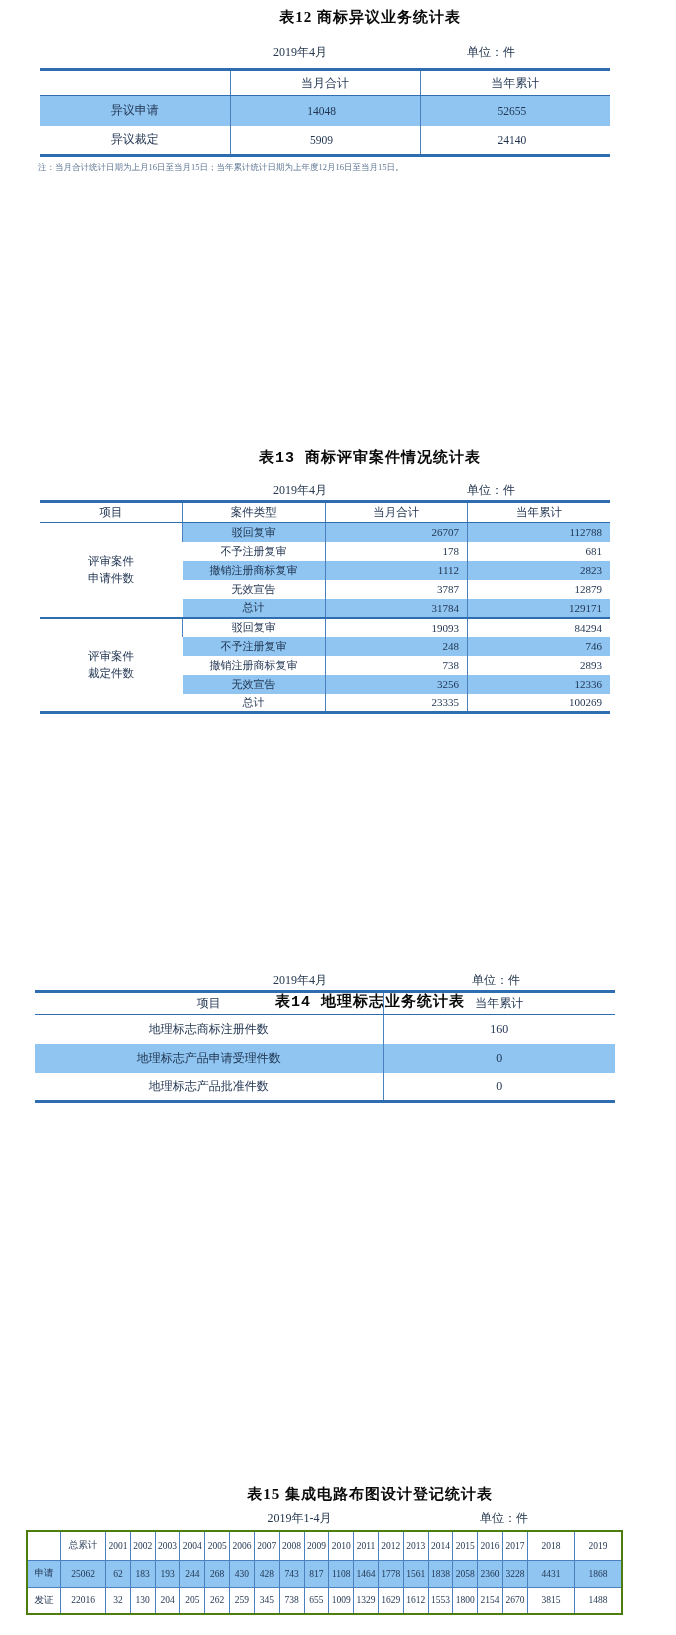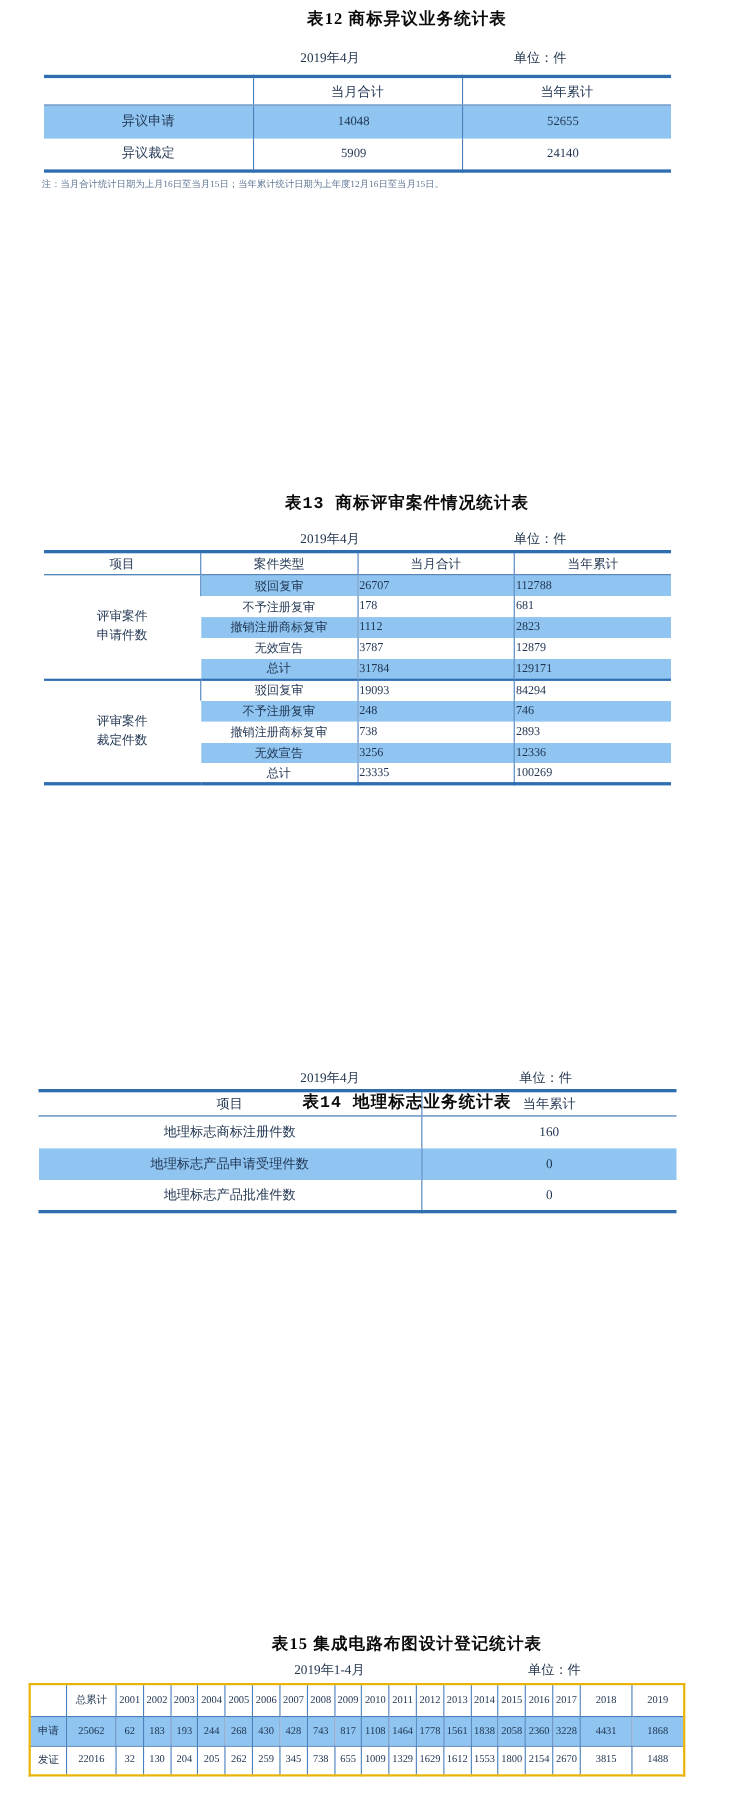--- a/index.html
+++ b/index.html
@@ -37,36 +37,36 @@
   
   #t13{ left:40px; top:500px; width:570px;
         border-top:3px solid #2e6db0; border-bottom:3px solid #2e6db0; }
   #t13 col{ width:25%; }
   #t13 th, #t13 td{ border-left:1px solid #4a80bd; }
   #t13 th:first-child, #t13 td:first-child{ border-left:none; }
   #t13 thead tr{ height:21px; }
   #t13 thead th{ border-bottom:1px solid #2e6db0; text-align:center; font-size:11.5px; }
   #t13 tbody tr{ height:19px; font-size:11px; }
   #t13 td.type{ text-align:center; }
-  #t13 td.num{ text-align:left; padding-right:8px; }
+  #t13 td.num{ text-align:right; padding-right:8px; }
   #t13 td.grp{ background:#ffffff; text-align:center; font-size:11.5px; line-height:1.5; }
   #t13 tr.grp-split td{ border-top:2px solid #2e6db0; }
 
   
   #t14{ left:35px; top:990px; width:580px;
         border-top:3px solid #2e6db0; border-bottom:3px solid #2e6db0; }
   #t14 col.c1{ width:60%; } #t14 col.c2{ width:40%; }
   #t14 th, #t14 td{ border-left:1px solid #4a80bd; text-align:center; font-size:12px; }
   #t14 th:first-child, #t14 td:first-child{ border-left:none; }
   #t14 thead tr{ height:23px; }
   #t14 thead th{ border-bottom:1px solid #2e6db0; }
   #t14 tbody tr{ height:29px; }
 
   
-  #t15{ left:26px; top:1530px; width:597px; border:2px solid #eab308; }
+  #t15{ left:26px; top:1530px; width:597px; border:2px solid #4d7c0f; }
   #t15 th, #t15 td{ border:1px solid #4a80bd; text-align:center; font-size:9.5px; padding:0 1px; }
   #t15 thead tr{ height:29px; }
   #t15 tbody tr{ height:27px; }
   #t15 .w-lbl{ width:30px; } #t15 .w-total{ width:42px; }
   #t15 .w-2018{ width:44px; } #t15 .w-2019{ width:44px; }
 </style>
 </head>
 <body>
 
 <div class="page">

